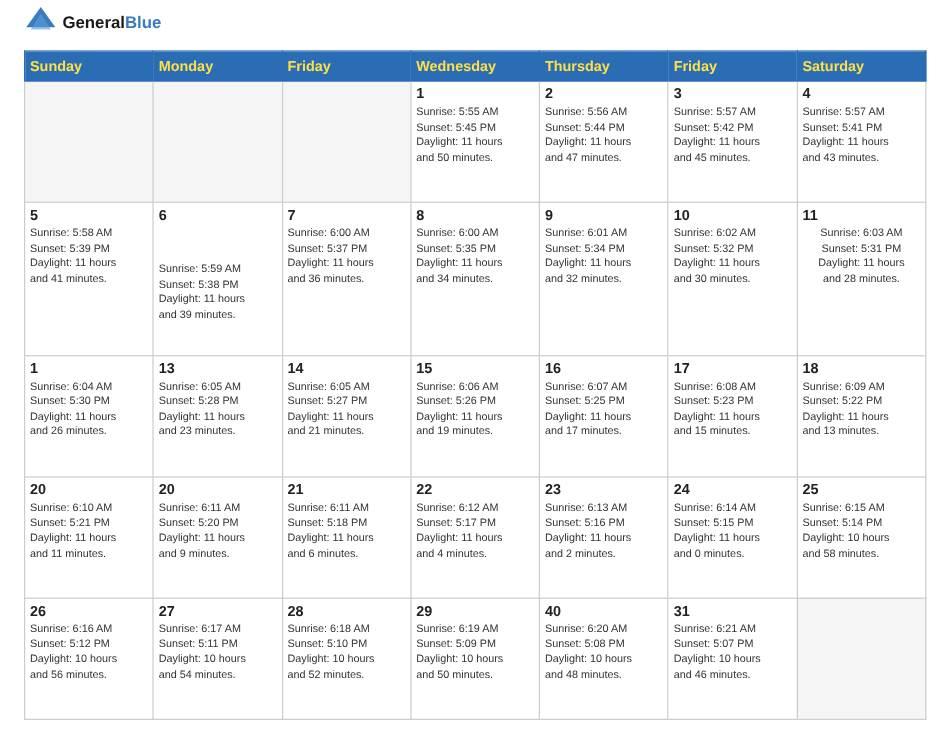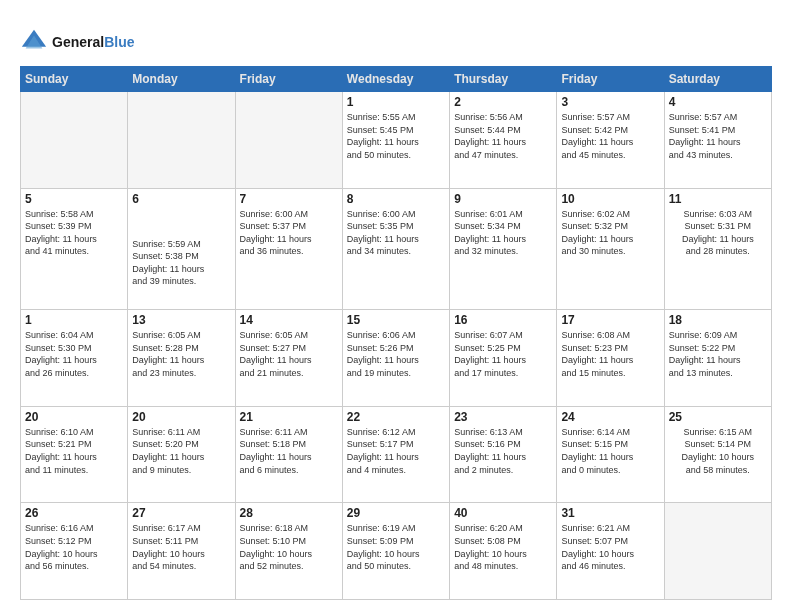--- a/index.html
+++ b/index.html
@@ -6,21 +6,21 @@
     body {
       font-family: Arial, sans-serif;
       background: #fff;
       width: 792px;
       height: 612px;
       overflow: hidden;
     }
     .page {
       width: 792px;
       height: 612px;
-      padding: 28px 20px 12px 20px;
+      padding: 4px 20px 12px 20px;
       display: flex;
       flex-direction: column;
     }
     .header {
       display: flex;
       justify-content: space-between;
       align-items: flex-start;
       margin-bottom: 10px;
     }
     .logo {
@@ -47,21 +47,21 @@
     }
     .calendar {
       flex: 1;
       border: 1px solid #ccc;
       border-collapse: collapse;
       width: 100%;
       table-layout: fixed;
     }
     .calendar th {
       background: #2a6db5;
-      color: #e5e5e5;
+      color: #fde047;
       font-size: 12px;
       font-weight: bold;
       padding: 5px 4px;
       text-align: left;
       border: 1px solid #2a6db5;
     }
     .calendar td {
       border: 1px solid #ccc;
       vertical-align: top;
       padding: 3px 4px;
@@ -291,21 +291,21 @@
           </td>
           <td>
             <div class="day-number">24</div>
             <div class="day-info" style="white-space: pre-line;">Sunrise: 6:14 AM
 Sunset: 5:15 PM
 Daylight: 11 hours
 and 0 minutes.</div>
           </td>
           <td>
             <div class="day-number">25</div>
-            <div class="day-info" style="white-space: pre-line; text-align: center;">Sunrise: 6:15 AM
+            <div class="day-info" style="white-space: pre-line;">Sunrise: 6:15 AM
 Sunset: 5:14 PM
 Daylight: 10 hours
 and 58 minutes.</div>
           </td>
         </tr>
         <tr>
           <td>
             <div class="day-number">26</div>
             <div class="day-info" style="white-space: pre-line;">Sunrise: 6:16 AM
 Sunset: 5:12 PM

